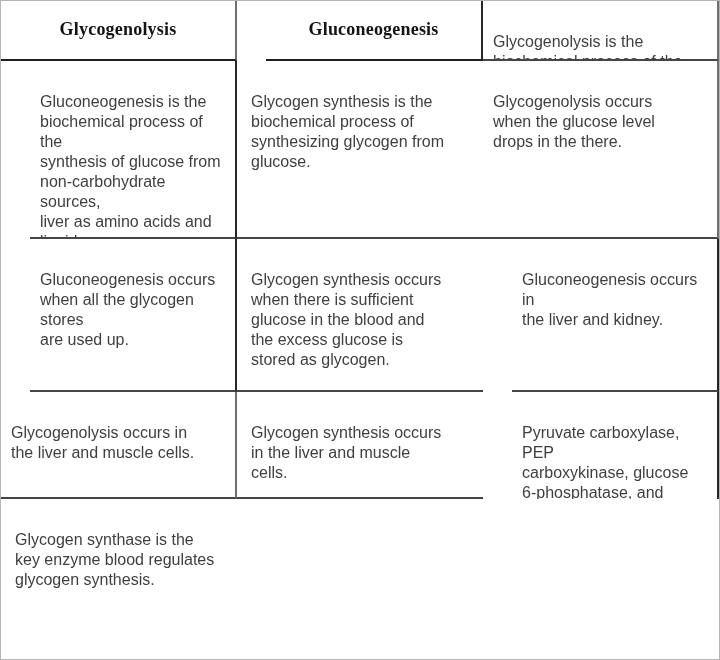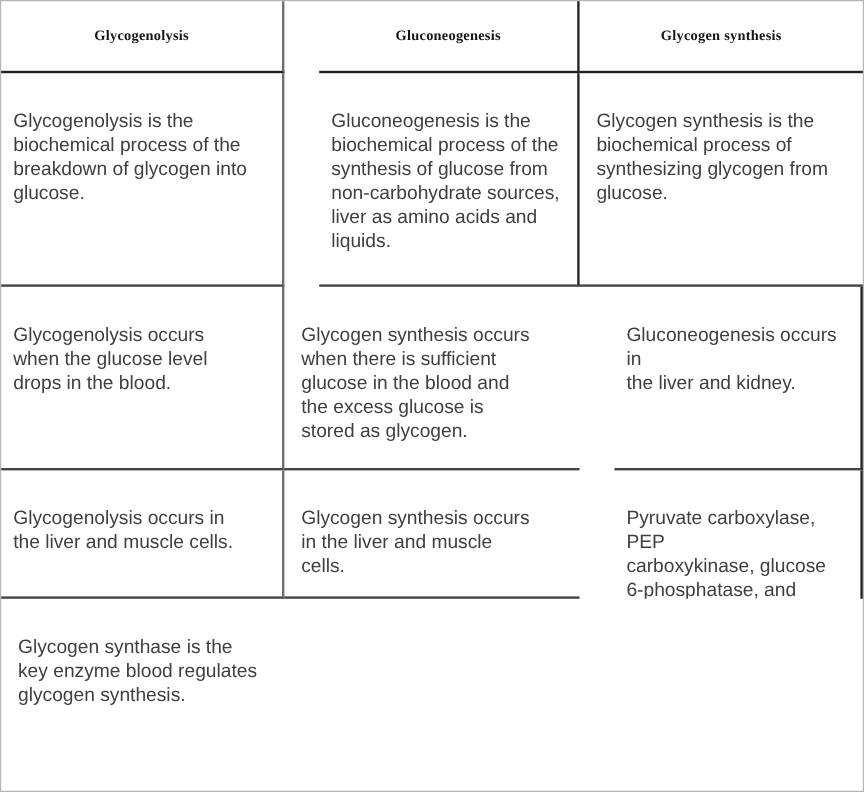--- a/index.html
+++ b/index.html
@@ -30,21 +30,21 @@
   }
   
   .col1 { border-right: 2px solid var(--sep-col1, #6f6f6f); }
   .col2 { border-right: 2px solid var(--sep-col2, #262626); margin-left: 29px; }
   
   .hrow { border-bottom: 2px solid var(--sep-header, #1f1f1f); }
   .r1, .r2, .r3 { border-bottom: 2px solid var(--sep-row, #454545); }
   .header {
     font-family: "Liberation Serif", "DejaVu Serif", serif;
     font-weight: bold;
-    font-size: 12px;
+    font-size: 18px;
     letter-spacing: 0.2px;
     color: var(--header-text, #141414);
     display: flex;
     align-items: center;
     justify-content: center;
     text-align: center;
     padding-bottom: 2px;
   }
   .body {
     font-family: "Liberation Sans", "DejaVu Sans", sans-serif;
@@ -57,40 +57,42 @@
   .col3.body { padding: 31px 10px 0 14px; }
 </style>
 </head>
 <body>
 
 <div class="page">
   <div class="table">
 
     <div class="cell header hrow col1">Glycogenolysis</div>
     <div class="cell header hrow col2">Gluconeogenesis</div>
-    <div class="cell header hrow col3">Glycogen synthesis</div>
 
     <div class="cell body r1 col1">Glycogenolysis is the
 biochemical process of the
 breakdown of glycogen into
 glucose.</div>
     <div class="cell body r1 col2">Gluconeogenesis is the
 biochemical process of the
 synthesis of glucose from
 non-carbohydrate sources,
 liver as amino acids and
 liquids.</div>
     <div class="cell body r1 col3">Glycogen synthesis is the
 biochemical process of
 synthesizing glycogen from
 glucose.</div>
 
     <div class="cell body r2 col1">Glycogenolysis occurs
 when the glucose level
-drops in the blood.</div>
+drops in the there.</div>
+    <div class="cell body r2 col2">Gluconeogenesis occurs
+when all the glycogen stores
+are used up.</div>
     <div class="cell body r2 col3">Glycogen synthesis occurs
 when there is sufficient
 glucose in the blood and
 the excess glucose is
 stored as glycogen.</div>
 
     <div class="cell body r3 col2">Gluconeogenesis occurs in
 the liver and kidney.</div>
     <div class="cell body r3 col1">Glycogenolysis occurs in
 the liver and muscle cells.</div>

